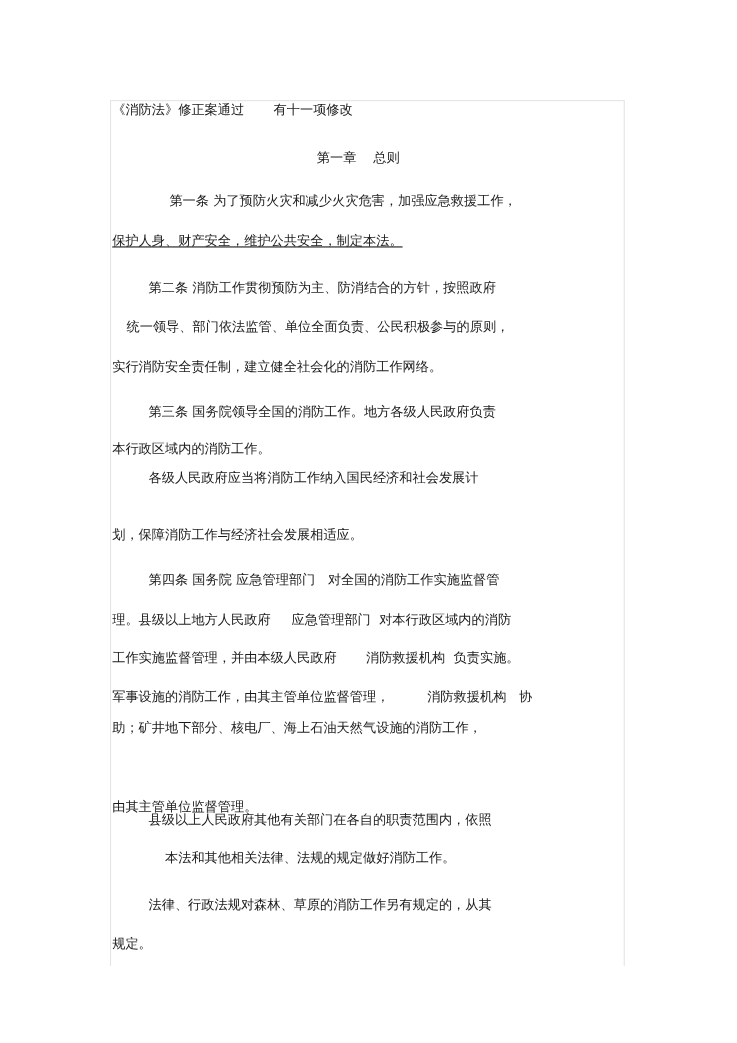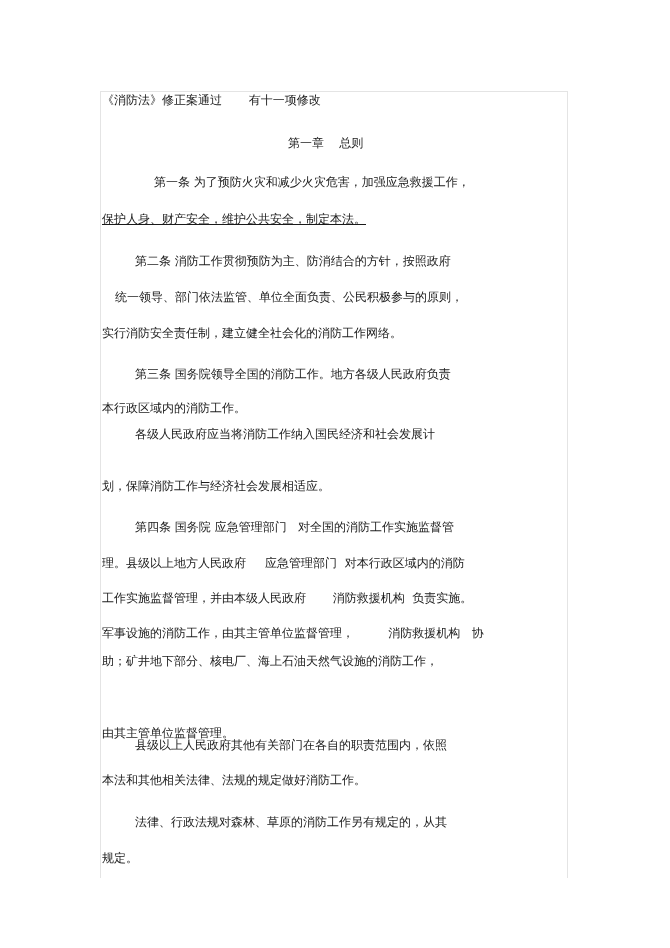--- a/index.html
+++ b/index.html
@@ -60,15 +60,15 @@
 <div class="line" style="left: 102px; top: 399px;">本行政区域内的消防工作。</div>
 <div class="line" style="left: 135px; top: 425px; font-family: Liberation Serif, serif;">各级人民政府应当将消防工作纳入国民经济和社会发展计</div>
 <div class="line" style="left: 102px; top: 477px; text-align: right;">划，保障消防工作与经济社会发展相适应。</div>
 <div class="line" style="left: 135px; top: 518px;">第四条 国务院 应急管理部门   对全国的消防工作实施监督管</div>
 <div class="line" style="left: 102px; top: 554px;">理。县级以上地方人民政府     应急管理部门  对本行政区域内的消防</div>
 <div class="line" style="left: 102px; top: 589px;">工作实施监督管理，并由本级人民政府       消防救援机构  负责实施。</div>
 <div class="line" style="left: 102px; top: 624px;">军事设施的消防工作，由其主管单位监督管理，         消防救援机构   协</div>
 <div class="line" style="left: 102px; top: 652px;">助；矿井地下部分、核电厂、海上石油天然气设施的消防工作，</div>
 <div class="line" style="left: 102px; top: 725px; font-family: Liberation Mono, monospace;">由其主管单位监督管理。</div>
 <div class="line" style="left: 135px; top: 736px;">县级以上人民政府其他有关部门在各自的职责范围内，依照</div>
-<div class="line" style="left: 102px; top: 771px;">本法和其他相关法律、法规的规定做好消防工作。</div>
+<div class="line" style="left: 102px; top: 771px; padding-left: 48px;">本法和其他相关法律、法规的规定做好消防工作。</div>
 <div class="line" style="left: 135px; top: 813px;">法律、行政法规对森林、草原的消防工作另有规定的，从其</div>
 <div class="line" style="left: 102px; top: 849px;">规定。</div>
 
 </body></html>

